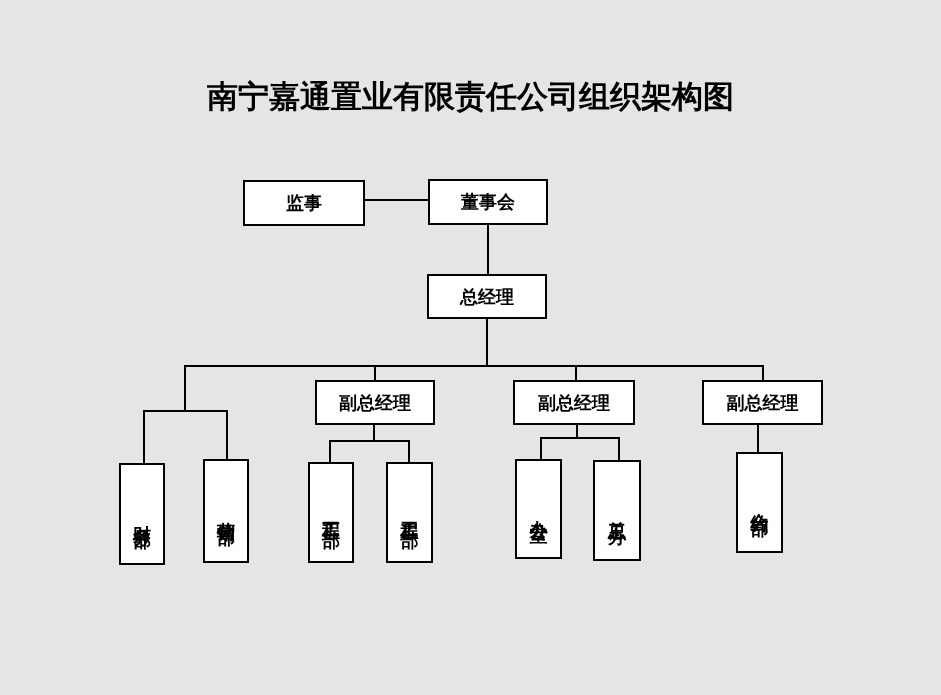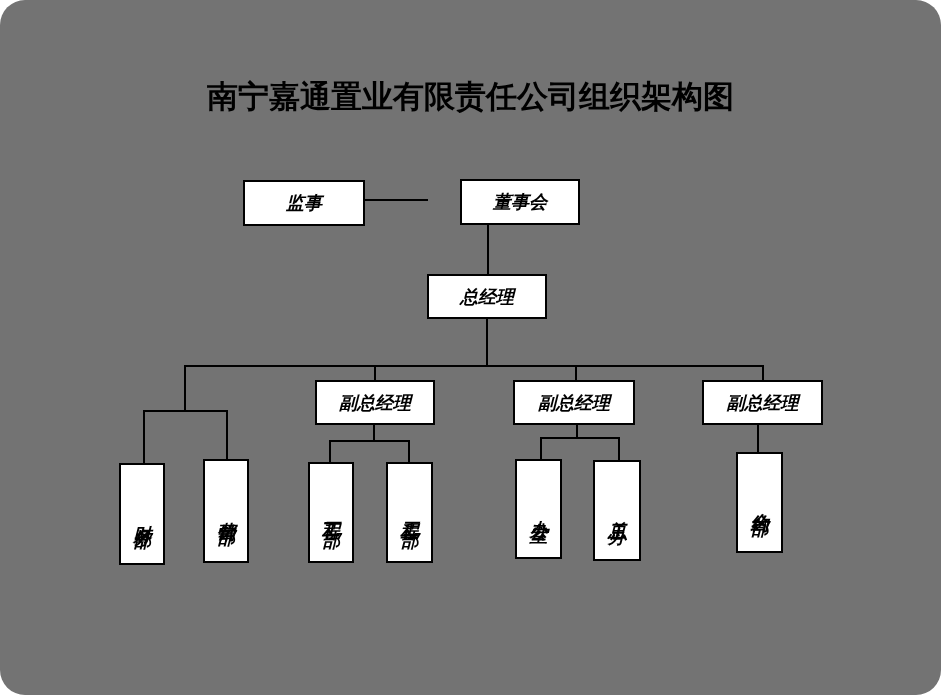--- a/index.html
+++ b/index.html
@@ -1,24 +1,23 @@
 <!DOCTYPE html>
 <html><head>
 <meta charset="utf-8">
 <style>
   html, body { margin: 0; padding: 0; background: #ffffff; }
   .page {
     position: relative;
     width: 941px;
     height: 695px;
-    background: #737373;
+    background: #e5e5e5;
     font-family: "Liberation Serif", serif;
     color: #000000;
     overflow: hidden;
-    border-radius: 25px;
   }
   .title {
     position: absolute;
     left: 0; top: 76px;
     width: 941px;
     text-align: center;
     font-size: 31px;
     font-weight: bold;
     white-space: nowrap;
   }
@@ -26,35 +25,34 @@
     position: absolute;
     box-sizing: border-box;
     border: 2px solid #000000;
     background: #ffffff;
     display: flex;
     align-items: center;
     justify-content: center;
     font-size: 18px;
     font-weight: bold;
     line-height: 1;
-    font-style: italic;
   }
   .vbox {
     writing-mode: vertical-rl;
     text-orientation: mixed;
     letter-spacing: 3px;
   }
   .line {
     position: absolute;
     background: #000000;
   }
 
   
   #b-supervisor { left:243px; top:180px; width:122px; height:46px; }
-  #b-board      { left:428px; top:179px; width:120px; height:46px;margin-left:32px; }
+  #b-board      { left:428px; top:179px; width:120px; height:46px; }
   #b-gm         { left:427px; top:274px; width:120px; height:45px;text-align:center; }
   #b-dgm1       { left:315px; top:380px; width:120px; height:45px; }
   #b-dgm2       { left:513px; top:380px; width:122px; height:45px; }
   #b-dgm3       { left:702px; top:380px; width:121px; height:45px; }
 
   
   #b-finance    { left:119px; top:463px; width:46px; height:102px; }
   #b-marketing  { left:203px; top:459px; width:46px; height:104px; }
   #b-eng1       { left:308px; top:462px; width:46px; height:101px; }
   #b-eng2       { left:386px; top:462px; width:47px; height:101px; }

